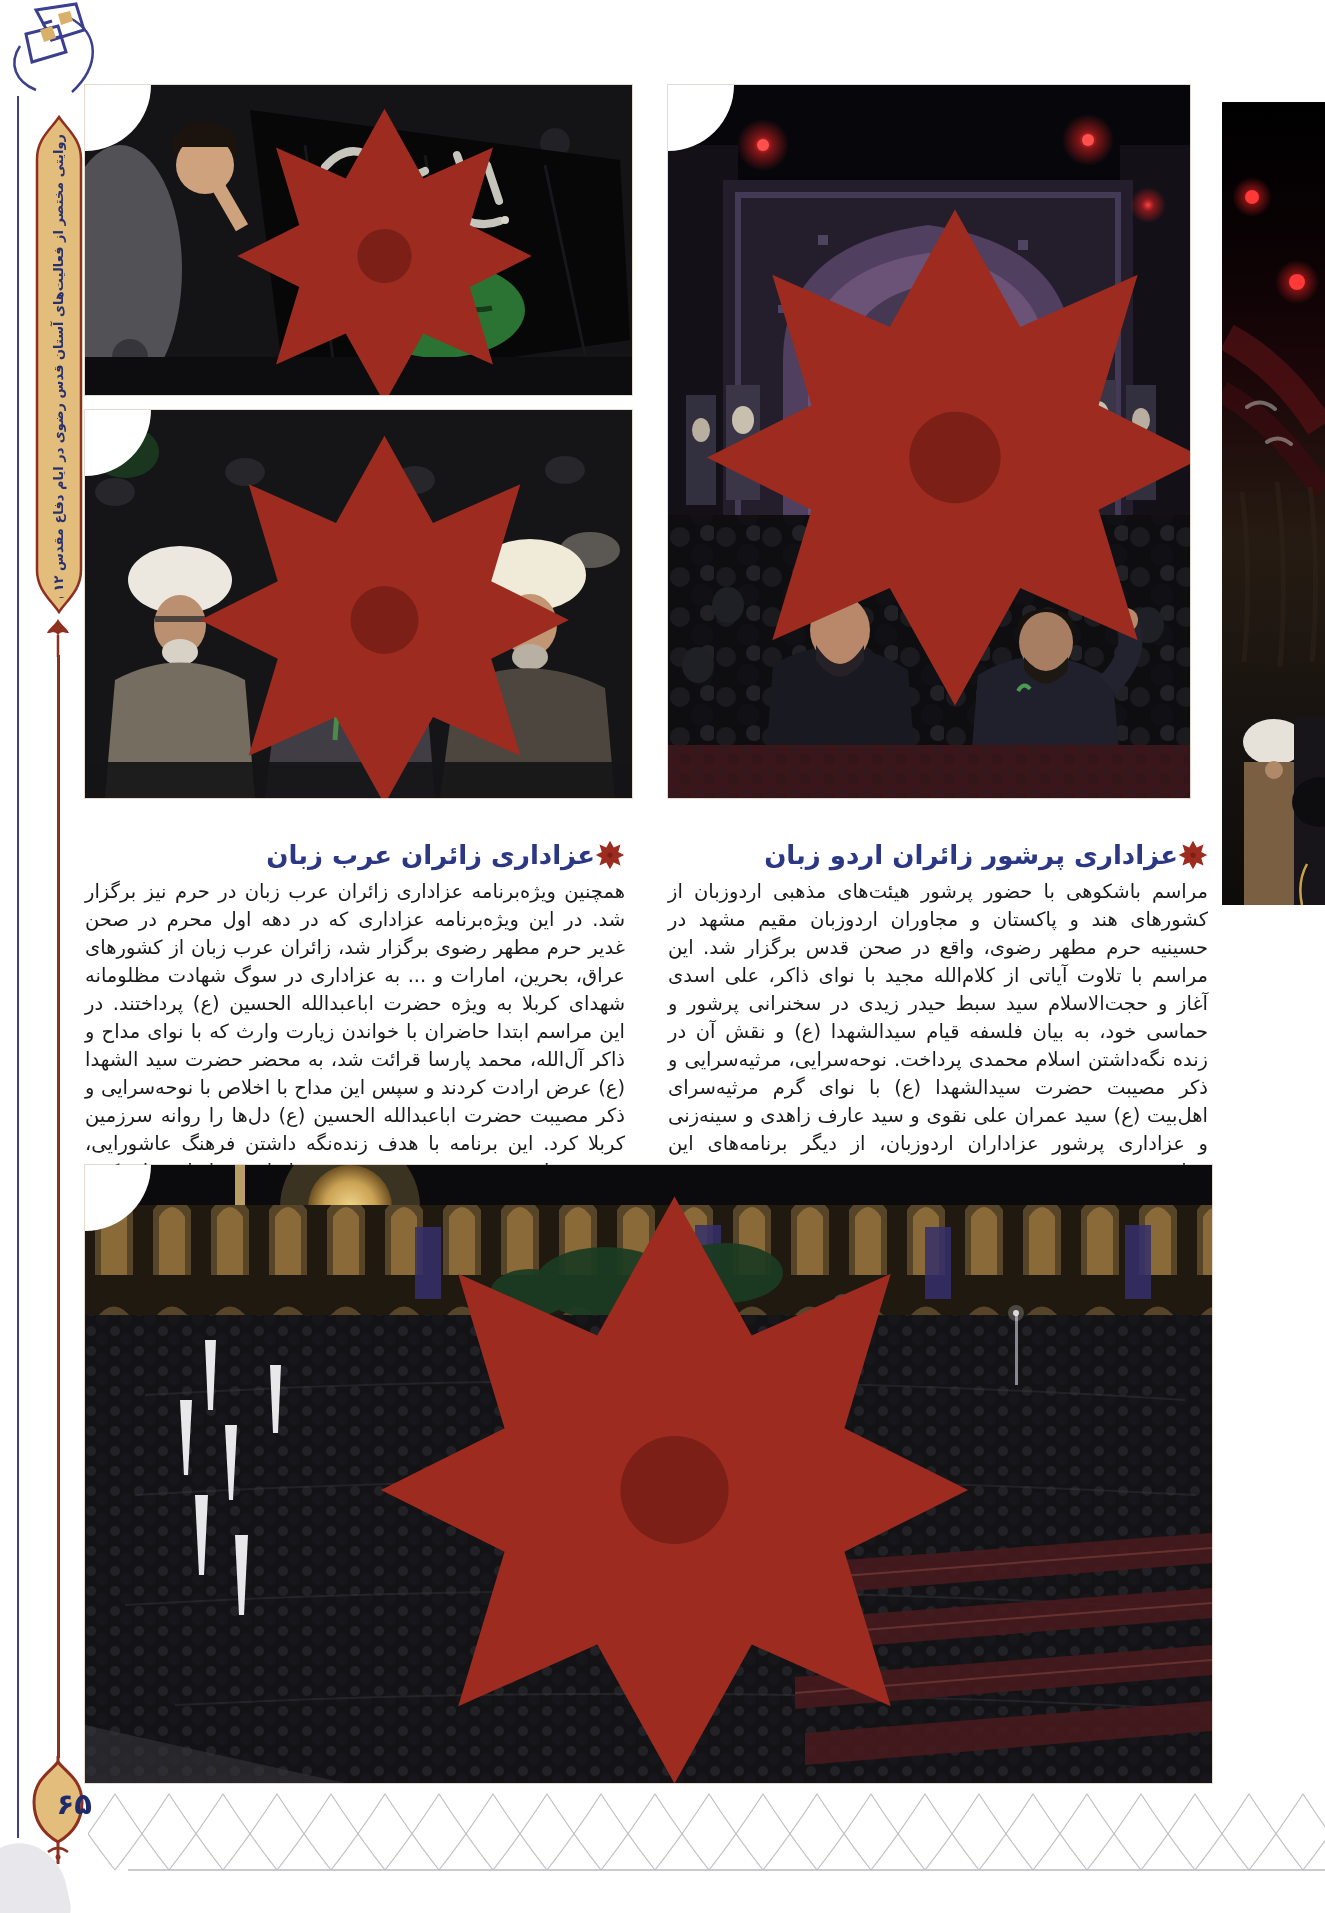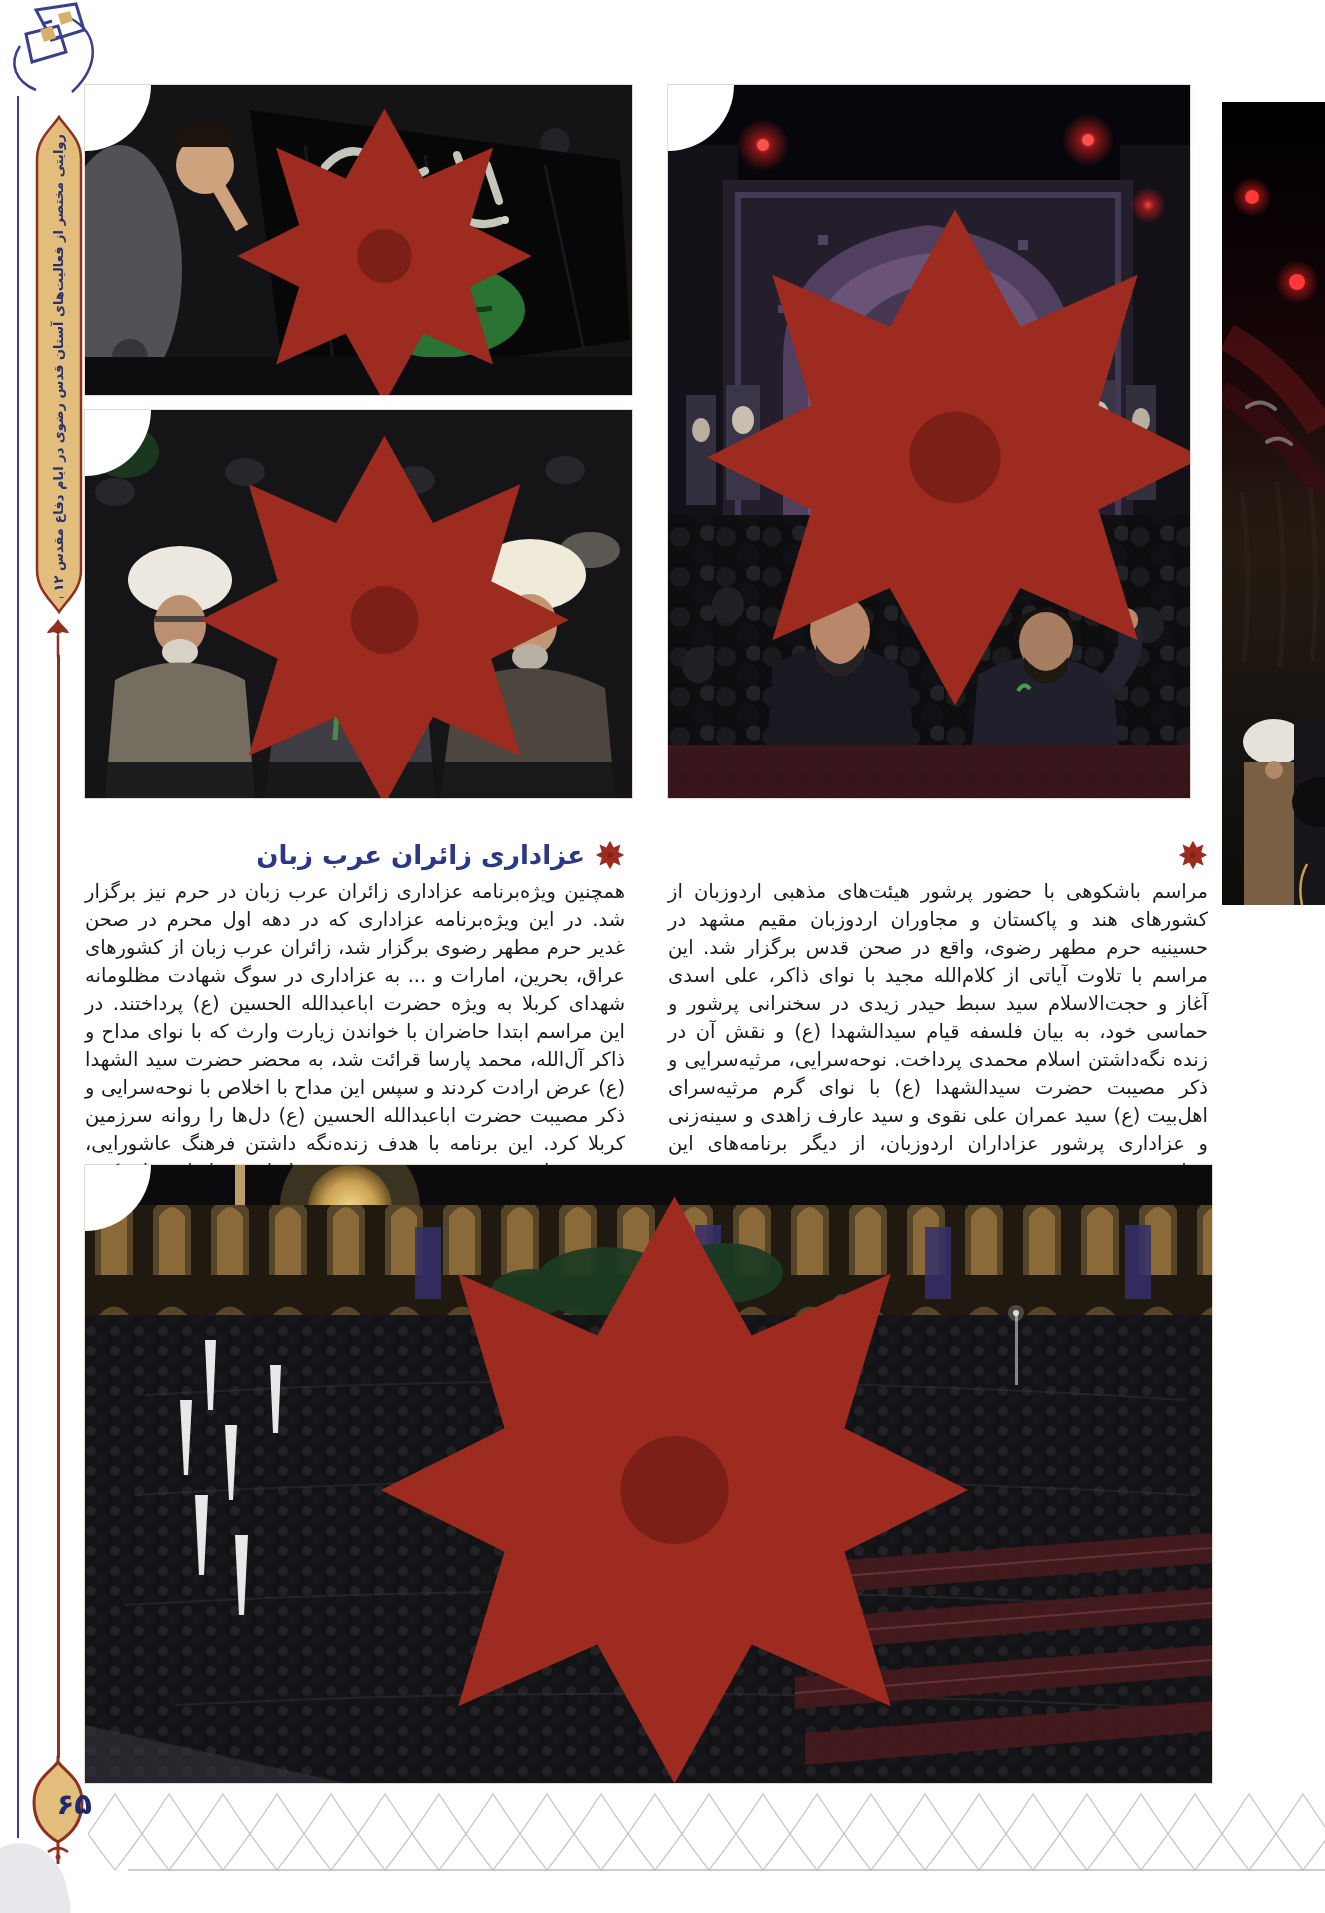--- a/index.html
+++ b/index.html
@@ -19,21 +19,21 @@
   .page-num{position:absolute;left:24px;top:1784px;width:68px;height:40px;text-align:right;
       color:#1e2a6e;font-size:29px;font-weight:bold;line-height:40px;}
   .gray-corner{position:absolute;left:-16px;top:1842px;width:82px;height:92px;background:#e7e7ec;
       border-radius:55% 72% 30% 45%;transform:rotate(-12deg);}
   
   .photo{position:absolute;overflow:hidden;box-shadow:0 0 0 1px rgba(180,150,120,.35);}
   .photo svg{display:block;width:100%;height:100%;}
   .notch{position:absolute;top:-66px;left:-66px;width:132px;height:132px;border-radius:50%;background:#ffffff;}
   .corner-flower{position:absolute;top:16px;left:26px;width:36px;height:36px;}
   
-  .heading-row{position:absolute;height:38px;display:flex;direction:rtl;align-items:center;gap:10px;}
+  .heading-row{position:absolute;height:38px;display:flex;direction:rtl;align-items:center;}
   .heading-row .flw-ico{width:30px;height:30px;flex:0 0 auto;}
   .heading-text{color:#2d3884;font-size:26px;font-weight:bold;white-space:nowrap;}
   .body-col{position:absolute;width:540px;direction:rtl;text-align:justify;text-align-last:right;
       color:#1b1b1b;font-size:19.5px;line-height:28px;}
   .body-col p{margin:0;}
   
   .frieze{position:absolute;left:88px;top:1786px;width:1237px;height:86px;}
 </style>
 </head>
 <body>
@@ -289,20 +289,21 @@
       <rect x="72" y="615" width="31" height="188" fill="#17151a"></rect>
       <ellipse cx="98" cy="700" rx="28" ry="25" fill="#0d0d10"></ellipse>
       <path d="M85,762 q-10,18 -5,41" stroke="#c9a24a" stroke-width="2.5" fill="none"></path>
     </svg>
   </div>
 
   <div class="heading-row" style="left:668px;top:836px;width:540px">
     <svg class="flw-ico">
         <use href="#flw"></use>
       </svg>
+    <div class="heading-text">عزاداری پرشور زائران اردو زبان</div>
   </div>
 
   <div class="heading-row" style="left:85px;top:836px;width:540px">
     <svg class="flw-ico">
         <use href="#flw"></use>
       </svg>
     <div class="heading-text">عزاداری زائران عرب زبان</div>
   </div>
 
   <div class="body-col" style="left:668px;top:878px">

